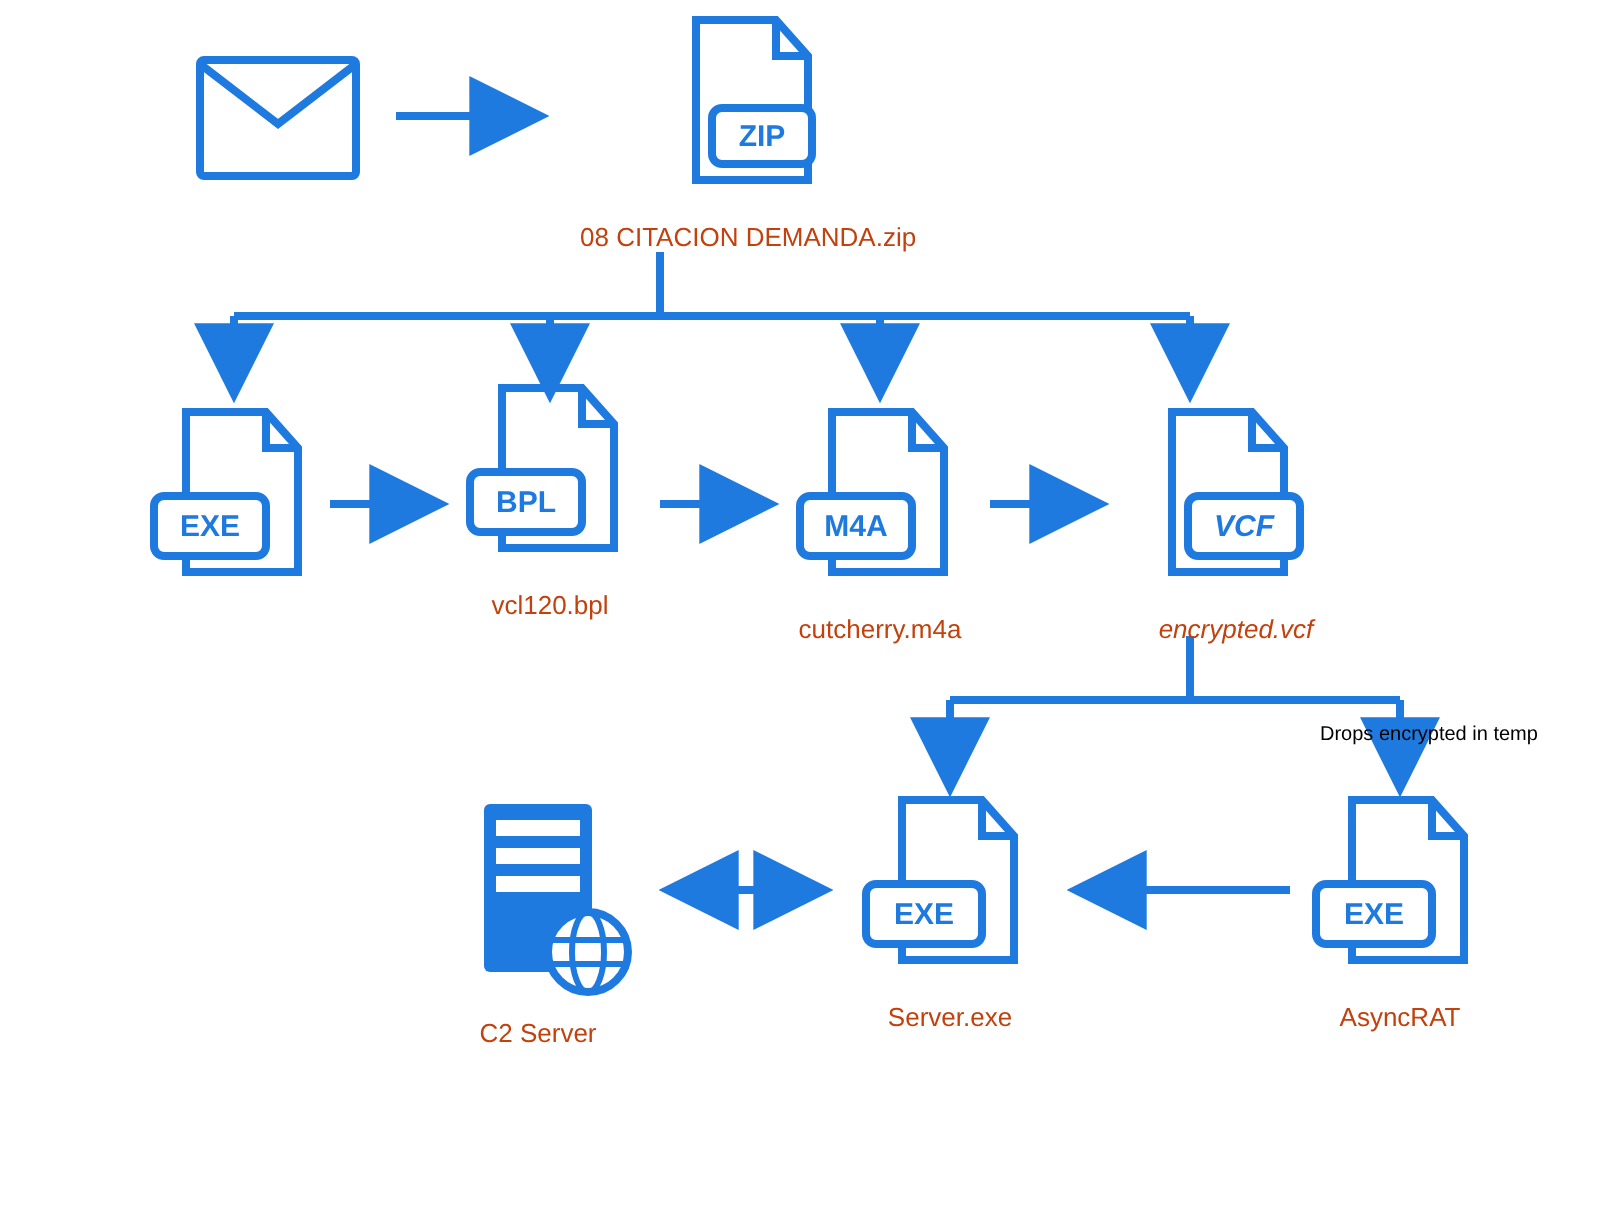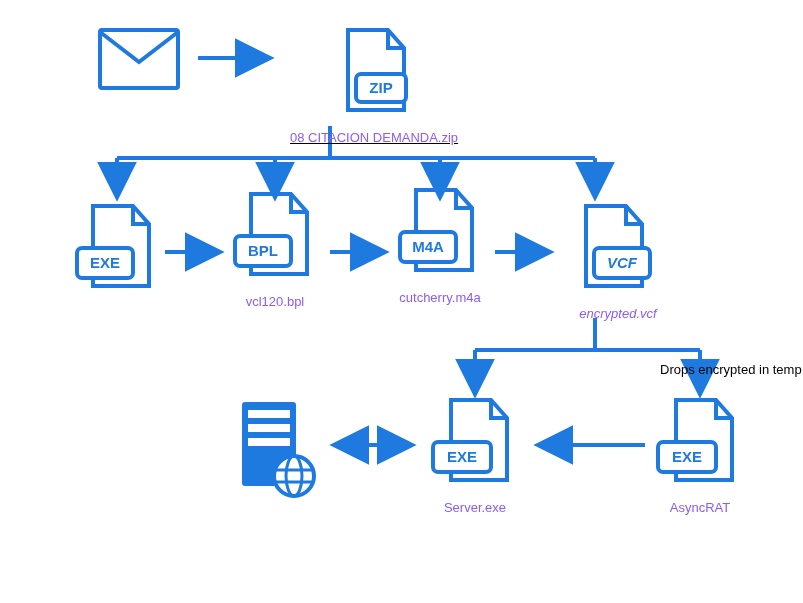--- a/index.html
+++ b/index.html
@@ -10,26 +10,26 @@
     height: 603px;
     position: relative;
     overflow: hidden;
   }
   .node {
     position: absolute;
     text-align: center;
   }
   .label {
     font-size: 13px;
-    color: #8b5cf6;
+    color: #c2410c;
     margin-top: 6px;
     white-space: nowrap;
   }
   .small-label {
-    font-size: 13px;
+    font-size: 10px;
     color: #000;
     position: absolute;
     white-space: nowrap;
   }
   svg.global {
     position: absolute;
     left: 0;
     top: 0;
     width: 803px;
     height: 603px;
@@ -78,21 +78,21 @@
   </g>
 </svg>
 
 <div class="node" style="left:98px; top:28px;">
   <svg width="82" height="62" viewBox="0 0 82 62">
     <rect x="2" y="2" width="78" height="58" rx="2" fill="none" stroke="#1f7ae0" stroke-width="4"></rect>
     <polyline points="2,4 41,34 80,4" fill="none" stroke="#1f7ae0" stroke-width="4"></polyline>
   </svg>
 </div>
 
-<div class="node" style="left:290px; top:28px;text-decoration:underline;">
+<div class="node" style="left:290px; top:8px;">
   <svg width="80" height="92" viewBox="0 0 80 92">
     <path d="M14 2 H54 L70 20 V82 H14 Z" fill="none" stroke="#1f7ae0" stroke-width="4"></path>
     <path d="M54 2 V20 H70" fill="none" stroke="#1f7ae0" stroke-width="4"></path>
     <rect x="22" y="46" width="50" height="28" rx="5" fill="#fff" stroke="#1f7ae0" stroke-width="4"></rect>
     <text x="47" y="61" class="file-badge-text">ZIP</text>
   </svg>
   <div class="label">08 CITACION DEMANDA.zip</div>
 </div>
 
 <div class="node" style="left:71px; top:204px;">
@@ -107,21 +107,21 @@
 <div class="node" style="left:229px; top:192px;">
   <svg width="92" height="92" viewBox="0 0 92 92">
     <path d="M22 2 H62 L78 20 V82 H22 Z" fill="none" stroke="#1f7ae0" stroke-width="4"></path>
     <path d="M62 2 V20 H78" fill="none" stroke="#1f7ae0" stroke-width="4"></path>
     <rect x="6" y="44" width="56" height="30" rx="5" fill="#fff" stroke="#1f7ae0" stroke-width="4"></rect>
     <text x="34" y="60" class="file-badge-text">BPL</text>
   </svg>
   <div class="label">vcl120.bpl</div>
 </div>
 
-<div class="node" style="left:394px; top:188px;text-align:center;">
+<div class="node" style="left:394px; top:204px;text-align:center;">
   <svg width="92" height="92" viewBox="0 0 92 92">
     <path d="M22 2 H62 L78 20 V82 H22 Z" fill="none" stroke="#1f7ae0" stroke-width="4"></path>
     <path d="M62 2 V20 H78" fill="none" stroke="#1f7ae0" stroke-width="4"></path>
     <rect x="6" y="44" width="56" height="30" rx="5" fill="#fff" stroke="#1f7ae0" stroke-width="4"></rect>
     <text x="34" y="60" class="file-badge-text">M4A</text>
   </svg>
   <div class="label">cutcherry.m4a</div>
 </div>
 
 <div class="node" style="left:572px; top:204px;font-style:italic;">
@@ -141,20 +141,21 @@
     <rect x="28" y="4" width="54" height="84" rx="3" fill="#1f7ae0"></rect>
     <rect x="34" y="12" width="42" height="8" fill="#fff"></rect>
     <rect x="34" y="26" width="42" height="8" fill="#fff"></rect>
     <rect x="34" y="40" width="42" height="8" fill="#fff"></rect>
 
     <circle cx="80" cy="78" r="20" fill="#fff" stroke="#1f7ae0" stroke-width="4"></circle>
     <ellipse cx="80" cy="78" rx="8" ry="20" fill="none" stroke="#1f7ae0" stroke-width="3"></ellipse>
     <line x1="61" y1="72" x2="99" y2="72" stroke="#1f7ae0" stroke-width="3"></line>
     <line x1="61" y1="84" x2="99" y2="84" stroke="#1f7ae0" stroke-width="3"></line>
   </svg>
+  <div class="label">C2 Server</div>
 </div>
 
 <div class="node" style="left:425px; top:398px;">
   <svg width="100" height="92" viewBox="0 0 100 92">
     <path d="M26 2 H66 L82 20 V82 H26 Z" fill="none" stroke="#1f7ae0" stroke-width="4"></path>
     <path d="M66 2 V20 H82" fill="none" stroke="#1f7ae0" stroke-width="4"></path>
     <rect x="8" y="44" width="58" height="30" rx="5" fill="#fff" stroke="#1f7ae0" stroke-width="4"></rect>
     <text x="37" y="60" class="file-badge-text">EXE</text>
   </svg>
   <div class="label">Server.exe</div>

